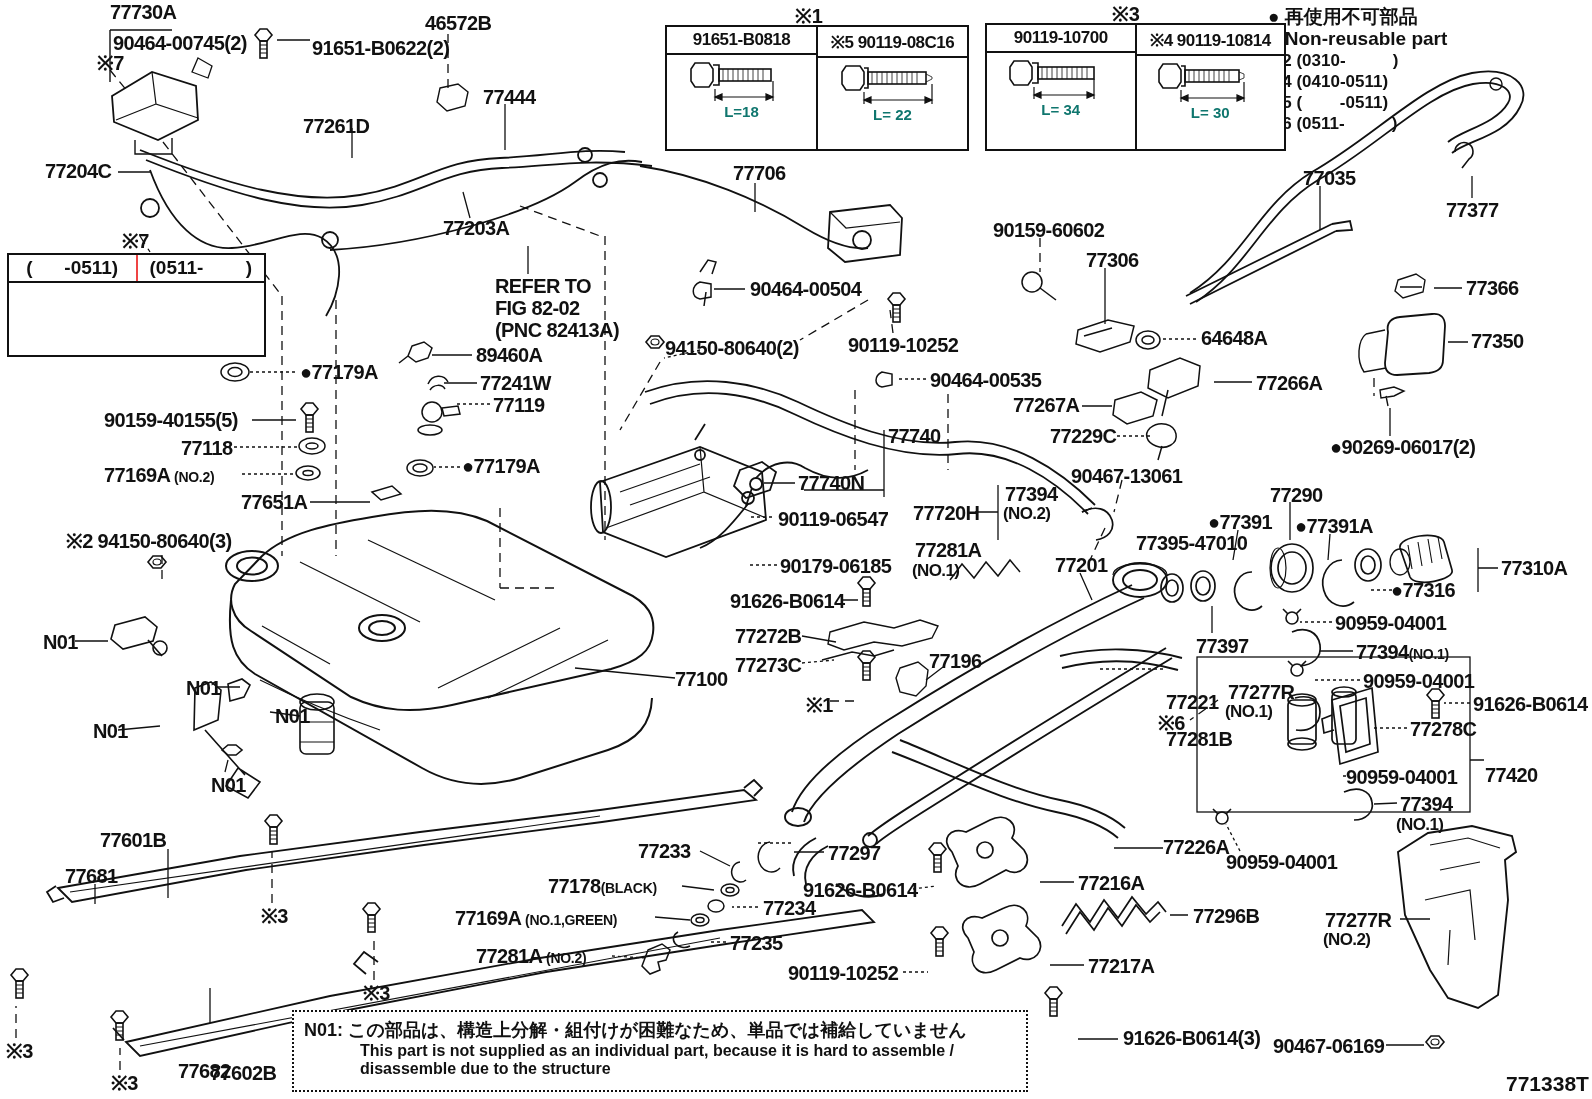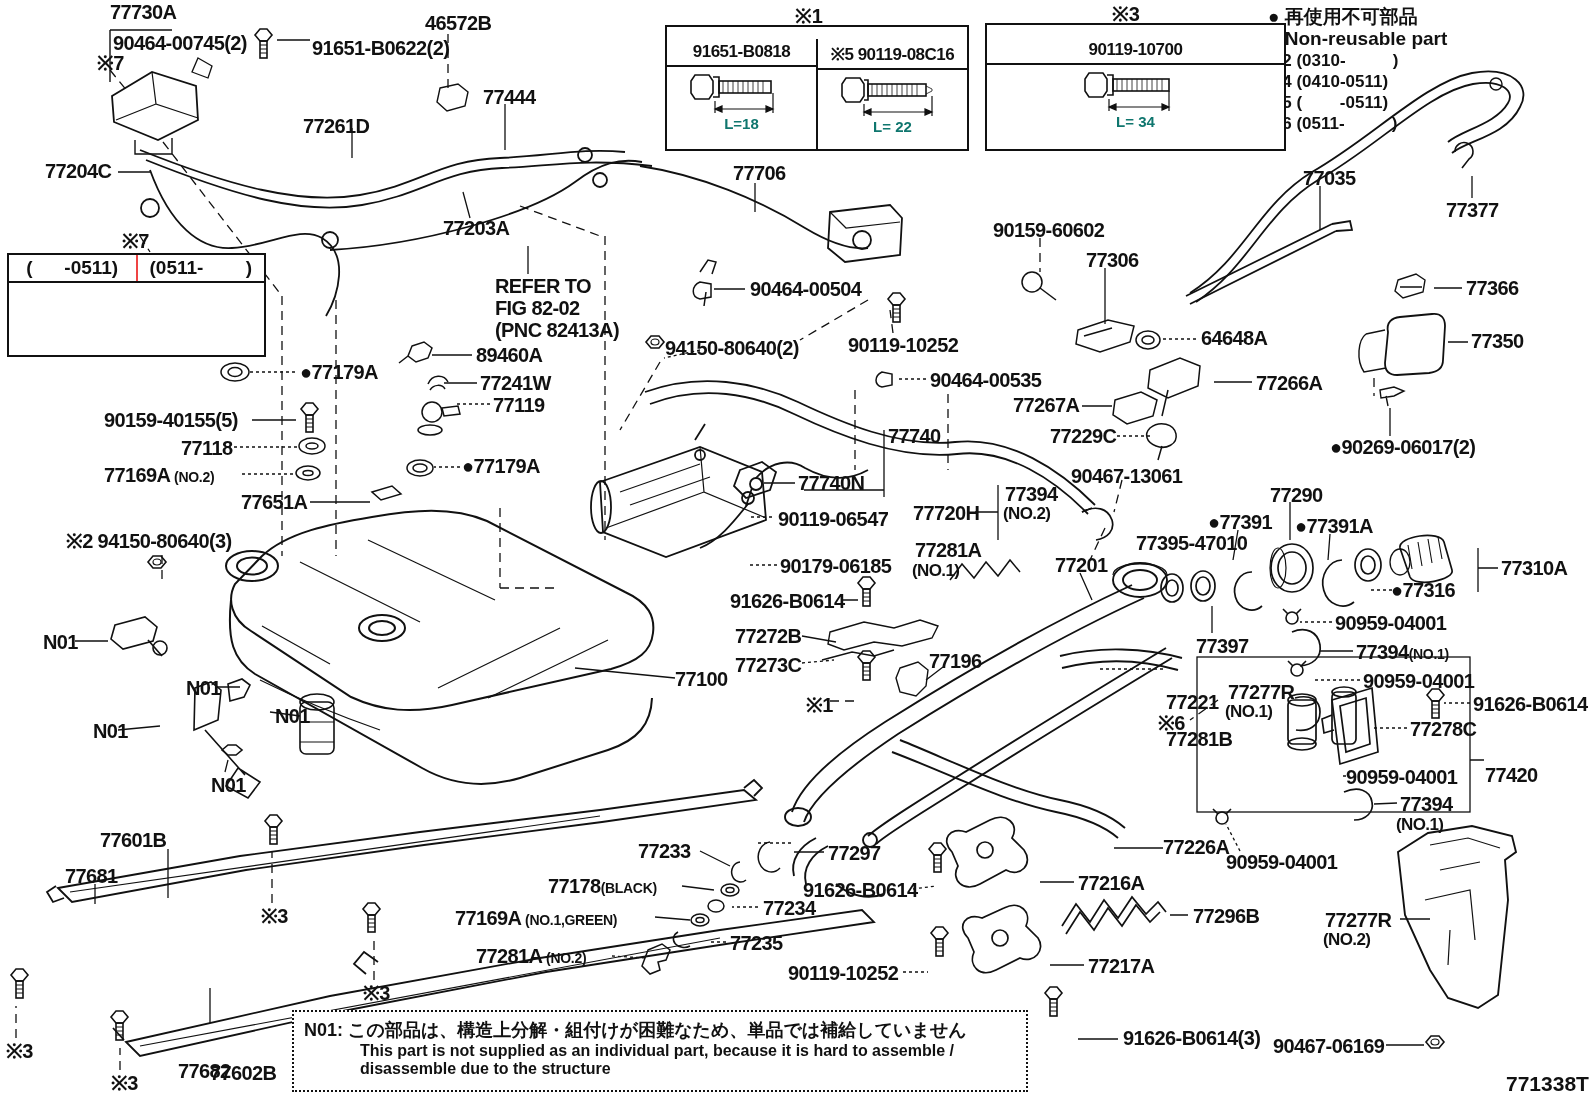--- a/index.html
+++ b/index.html
@@ -4,21 +4,21 @@
 <style>
   html,body{margin:0;padding:0;background:#fff;}
   #stage{position:relative;width:1592px;height:1099px;background:#fff;overflow:hidden;
          font-family:"Liberation Sans",sans-serif;}
   #art{position:absolute;left:0;top:0;z-index:1;}
   #labels{position:absolute;left:0;top:0;width:100%;height:100%;z-index:3;}
   .plabel{position:absolute;font-weight:700;font-size:20px;letter-spacing:-0.6px;
           color:#111;white-space:pre;line-height:1;}
   .psuffix{font-size:14px;font-weight:700;letter-spacing:-0.3px;}
   .tbl{position:absolute;z-index:2;background:#fff;border:2px solid #111;display:flex;}
-  .tbl-cell{flex:1;display:flex;flex-direction:column;align-items:center;border-left:2px solid #111;margin-top:12px;}
+  .tbl-cell{flex:1;display:flex;flex-direction:column;align-items:center;border-left:2px solid #111;}
   .tbl-cell:first-child{border-left:none;}
   .tbl-title{font-weight:700;font-size:17px;letter-spacing:-0.5px;color:#111;border-bottom:2px solid #111;
              width:100%;text-align:center;padding:3px 0;white-space:nowrap;overflow:hidden;}
   .tbl-dim{font-weight:700;font-size:15px;color:#0f766e;margin-top:-4px;}
   .tbl-mark{position:absolute;z-index:2;font-weight:700;font-size:20px;color:#111;}
   .legend{position:absolute;z-index:2;color:#111;}
   .legend-line{font-weight:700;font-size:19px;line-height:22px;white-space:pre;}
   .legend-line.small{font-size:17px;line-height:21px;}
   .vbox{position:absolute;z-index:2;border:2px solid #111;background:#fff;}
   .vbox-head{display:flex;border-bottom:2px solid #111;}
@@ -349,20 +349,30 @@
   <div class="tbl" style="left:985px;top:23px;width:297px;height:124px;">
     <div class="tbl-cell">
       <div class="tbl-title">90119-10700</div>
       <svg width="110" height="52" viewBox="0 0 110 52">
         <path d="M8,8 L22,8 L26,14 L26,26 L22,32 L8,32 L4,26 L4,14 Z M26,10 L32,10 L32,30 L26,30" fill="none" stroke="#111" stroke-width="1.6"></path>
         <rect x="32" y="14" width="56" height="12" fill="none" stroke="#111" stroke-width="1.6"></rect>
         <path d="M36,14 v12 M41,14 v12 M46,14 v12 M51,14 v12 M56,14 v12 M61,14 v12 M66,14 v12 M71,14 v12 M76,14 v12 M81,14 v12" stroke="#111" stroke-width="0.8"></path>
         <path d="M28,34 v12 M88,26 v20 M28,42 H88 M28,42 l7,-3 v6 z M88,42 l-7,-3 v6 z" fill="#111" stroke="#111" stroke-width="1.2"></path>
       </svg>
       <div class="tbl-dim">L= 34</div>
+    </div>
+    <div class="tbl-cell">
+      <div class="tbl-title">※4 90119-10814</div>
+      <svg width="110" height="52" viewBox="0 0 110 52">
+        <path d="M8,8 L22,8 L26,14 L26,26 L22,32 L8,32 L4,26 L4,14 Z M26,10 L30,10 L30,30 L26,30" fill="none" stroke="#111" stroke-width="1.6"></path>
+        <rect x="30" y="14" width="54" height="12" fill="none" stroke="#111" stroke-width="1.6"></rect>
+        <path d="M34,14 v12 M39,14 v12 M44,14 v12 M49,14 v12 M54,14 v12 M59,14 v12 M64,14 v12 M69,14 v12 M74,14 v12 M84,16 l5,2 v4 l-5,2" stroke="#111" stroke-width="0.8" fill="none"></path>
+        <path d="M26,34 v12 M89,26 v20 M26,42 H89 M26,42 l7,-3 v6 z M89,42 l-7,-3 v6 z" fill="#111" stroke="#111" stroke-width="1.2"></path>
+      </svg>
+      <div class="tbl-dim">L= 30</div>
     </div>
   </div>
 
   <div class="vbox" style="left:7px;top:253px;width:255px;height:100px;">
     <div class="vbox-head">
       <div>(      -0511)</div>
       <div>(0511-        )</div>
     </div>
   </div>
 

